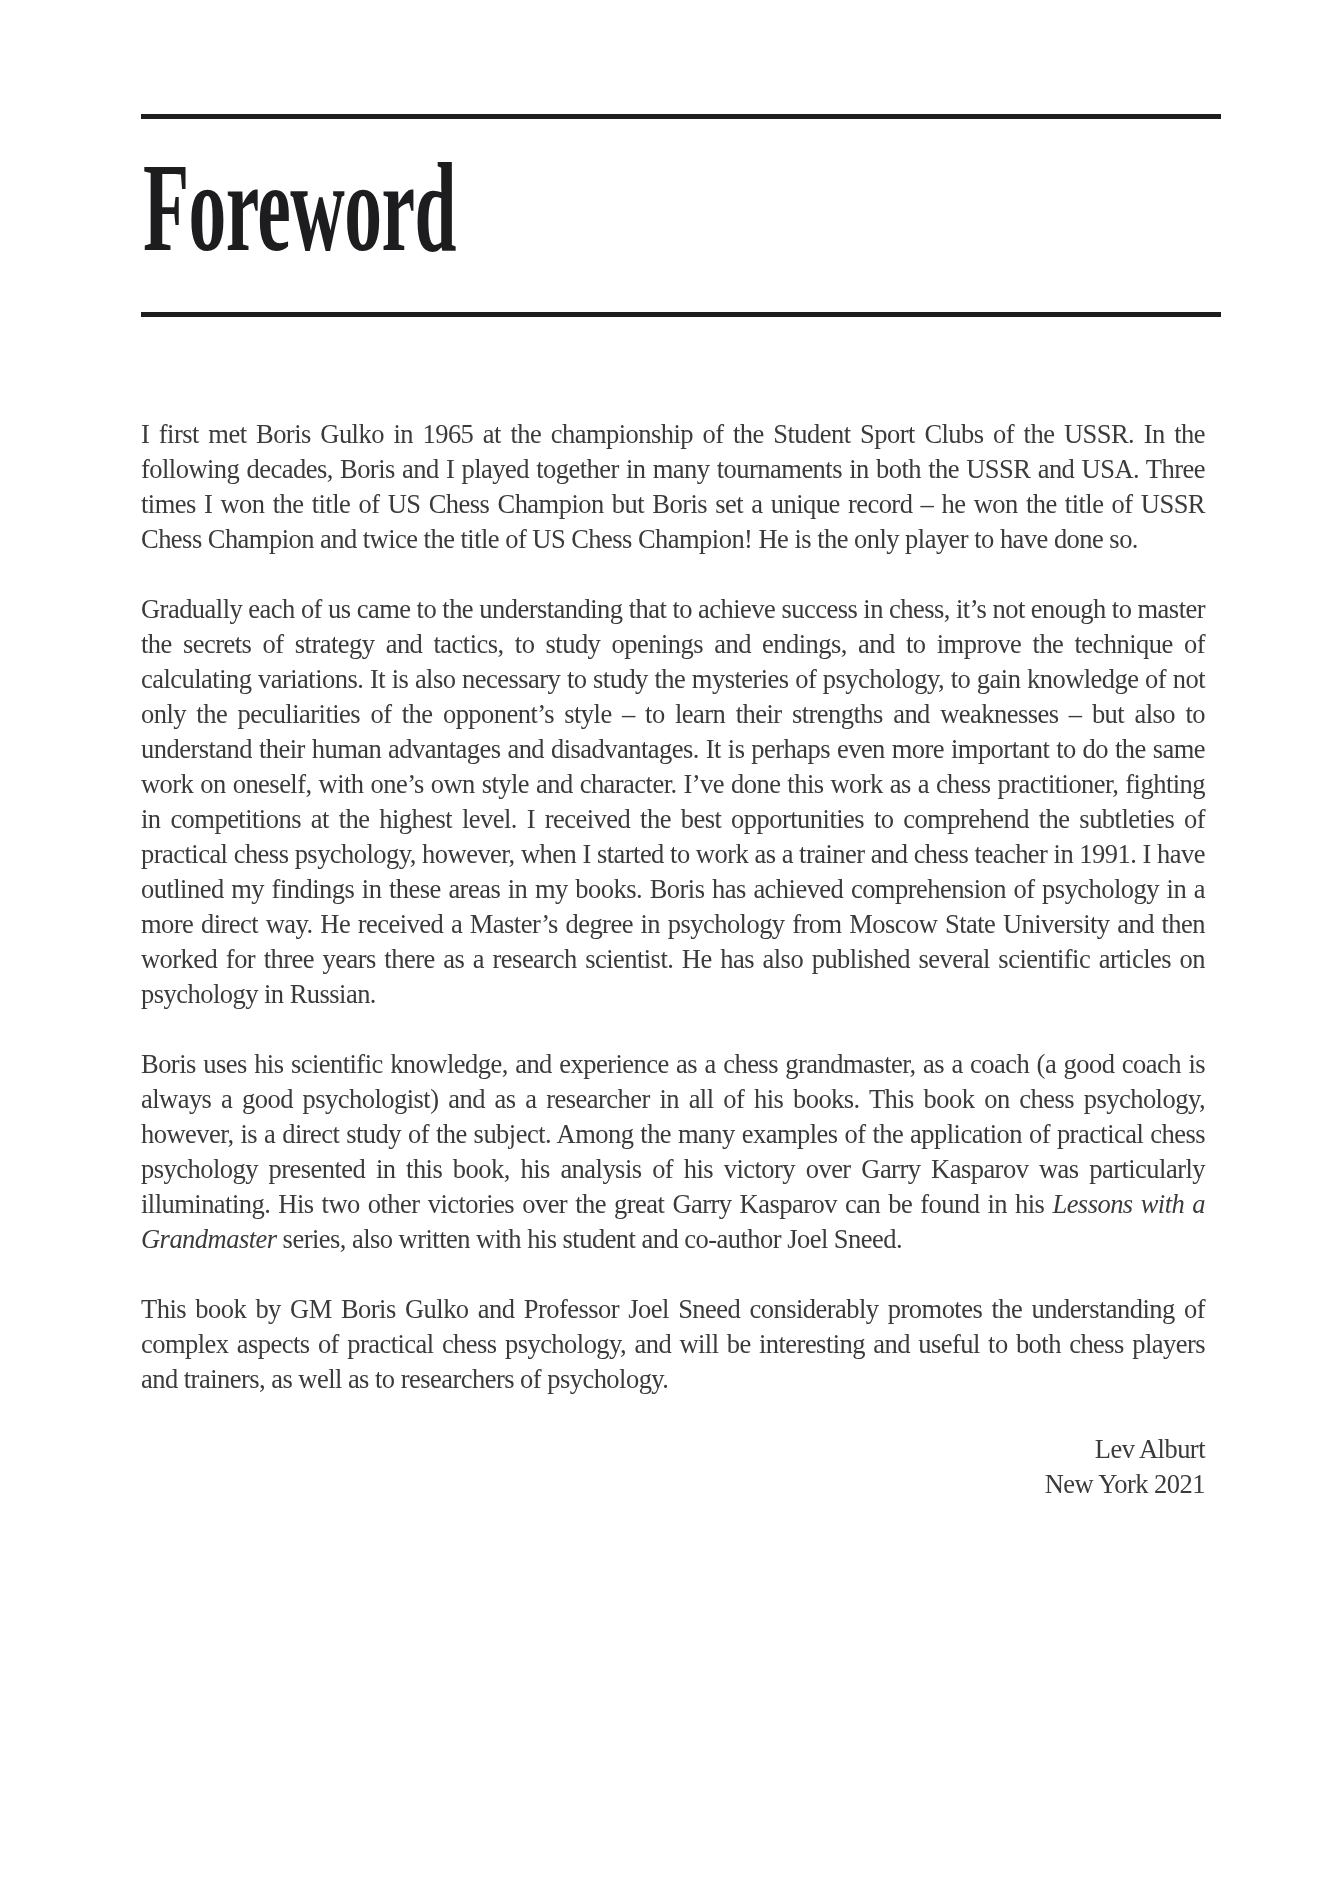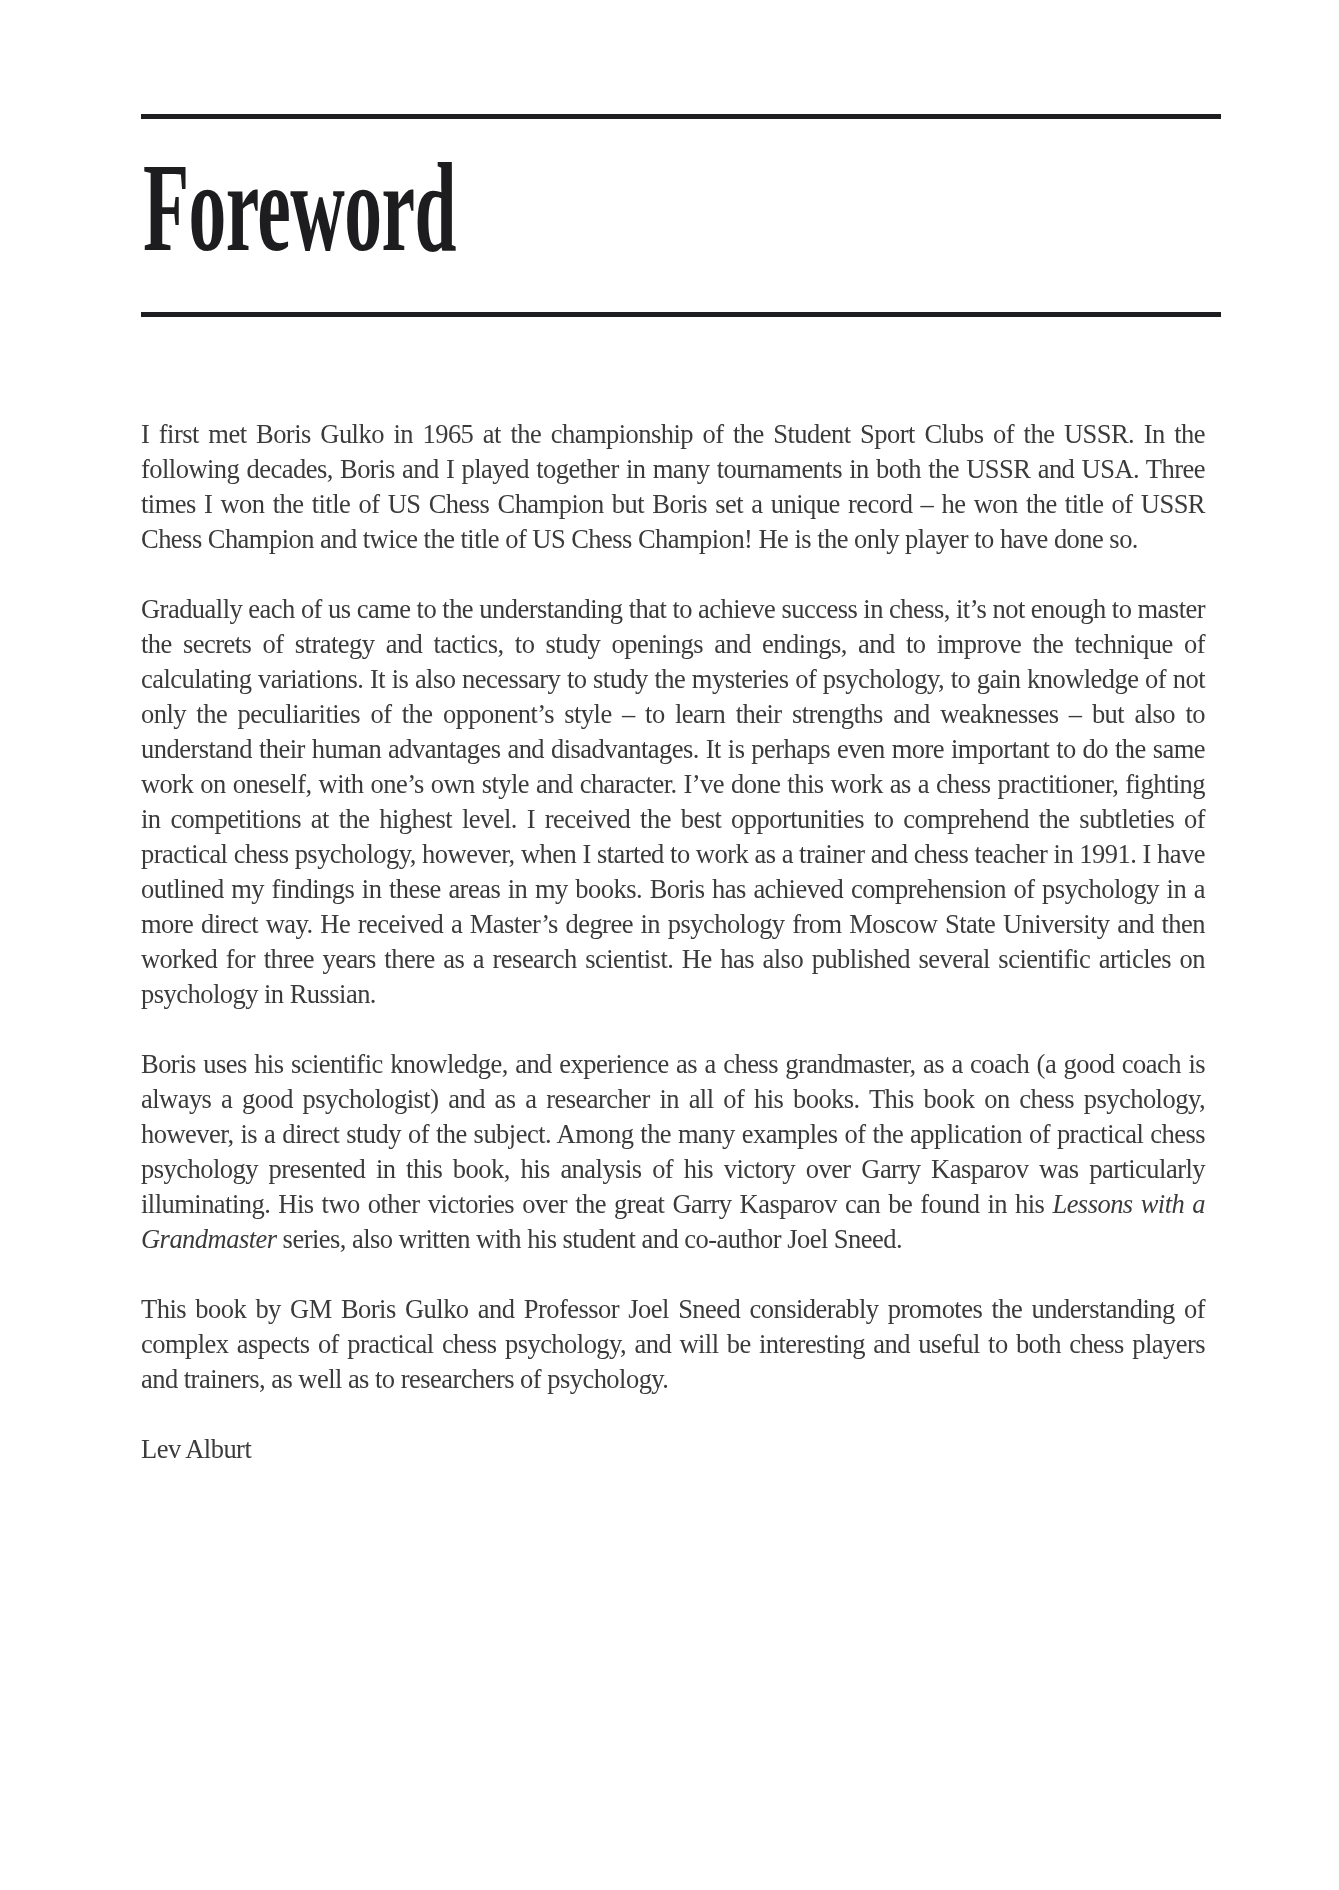--- a/index.html
+++ b/index.html
@@ -60,22 +60,22 @@
     text-align: justify;
   }
   .para {
     margin: 0 16px 35px 0;
     padding: 0;
   }
   .book-title {
     font-style: italic;
   }
   .signature {
-    margin: 0;
-    text-align: left;
+    margin: 16px;
+    text-align: right;
   }
   .signature div {
     line-height: 35px;
   }
 </style>
 </head>
 <body>
 
 <main class="page">
 
@@ -90,17 +90,18 @@
     <p class="para"><span>I first met Boris Gulko in 1965 at the championship of the Student Sport Clubs of the USSR. In the following decades, Boris and I played together in many tournaments in both the USSR and USA. Three times I won the title of US Chess Champion but Boris set a unique record – he won the title of USSR Chess Champion and twice the title of US Chess Champion! He is the only player to have done so.</span></p>
 
     <p class="para"><span>Gradually each of us came to the understanding that to achieve success in chess, it’s not enough to master the secrets of strategy and tactics, to study openings and endings, and to improve the technique of calculating variations. It is also necessary to study the mysteries of psychology, to gain knowledge of not only the peculiarities of the opponent’s style – to learn their strengths and weaknesses – but also to understand their human advantages and disadvantages. It is perhaps even more important to do the same work on oneself, with one’s own style and character. I’ve done this work as a chess practitioner, fighting in competitions at the highest level. I received the best opportunities to comprehend the subtleties of practical chess psychology, however, when I started to work as a trainer and chess teacher in 1991. I have outlined my findings in these areas in my books. Boris has achieved comprehension of psychology in a more direct way. He received a Master’s degree in psychology from Moscow State University and then worked for three years there as a research scientist. He has also published several scientific articles on psychology in Russian.</span></p>
 
     <p class="para"><span>Boris uses his scientific knowledge, and experience as a chess grandmaster, as a coach (a good coach is always a good psychologist) and as a researcher in all of his books. This book on chess psychology, however, is a direct study of the subject. Among the many examples of the application of practical chess psychology presented in this book, his analysis of his victory over Garry Kasparov was particularly illuminating. His two other victories over the great Garry Kasparov can be found in his </span><em class="book-title">Lessons with a Grandmaster</em><span> series, also written with his student and co-author Joel Sneed.</span></p>
 
     <p class="para"><span>This book by GM Boris Gulko and Professor Joel Sneed considerably promotes the understanding of complex aspects of practical chess psychology, and will be interesting and useful to both chess players and trainers, as well as to researchers of psychology.</span></p>
 
     <div class="signature">
       <div>Lev Alburt</div>
+      <div>New York 2021</div>
     </div>
 
   </section>
 
 </main>
 
 </body></html>

